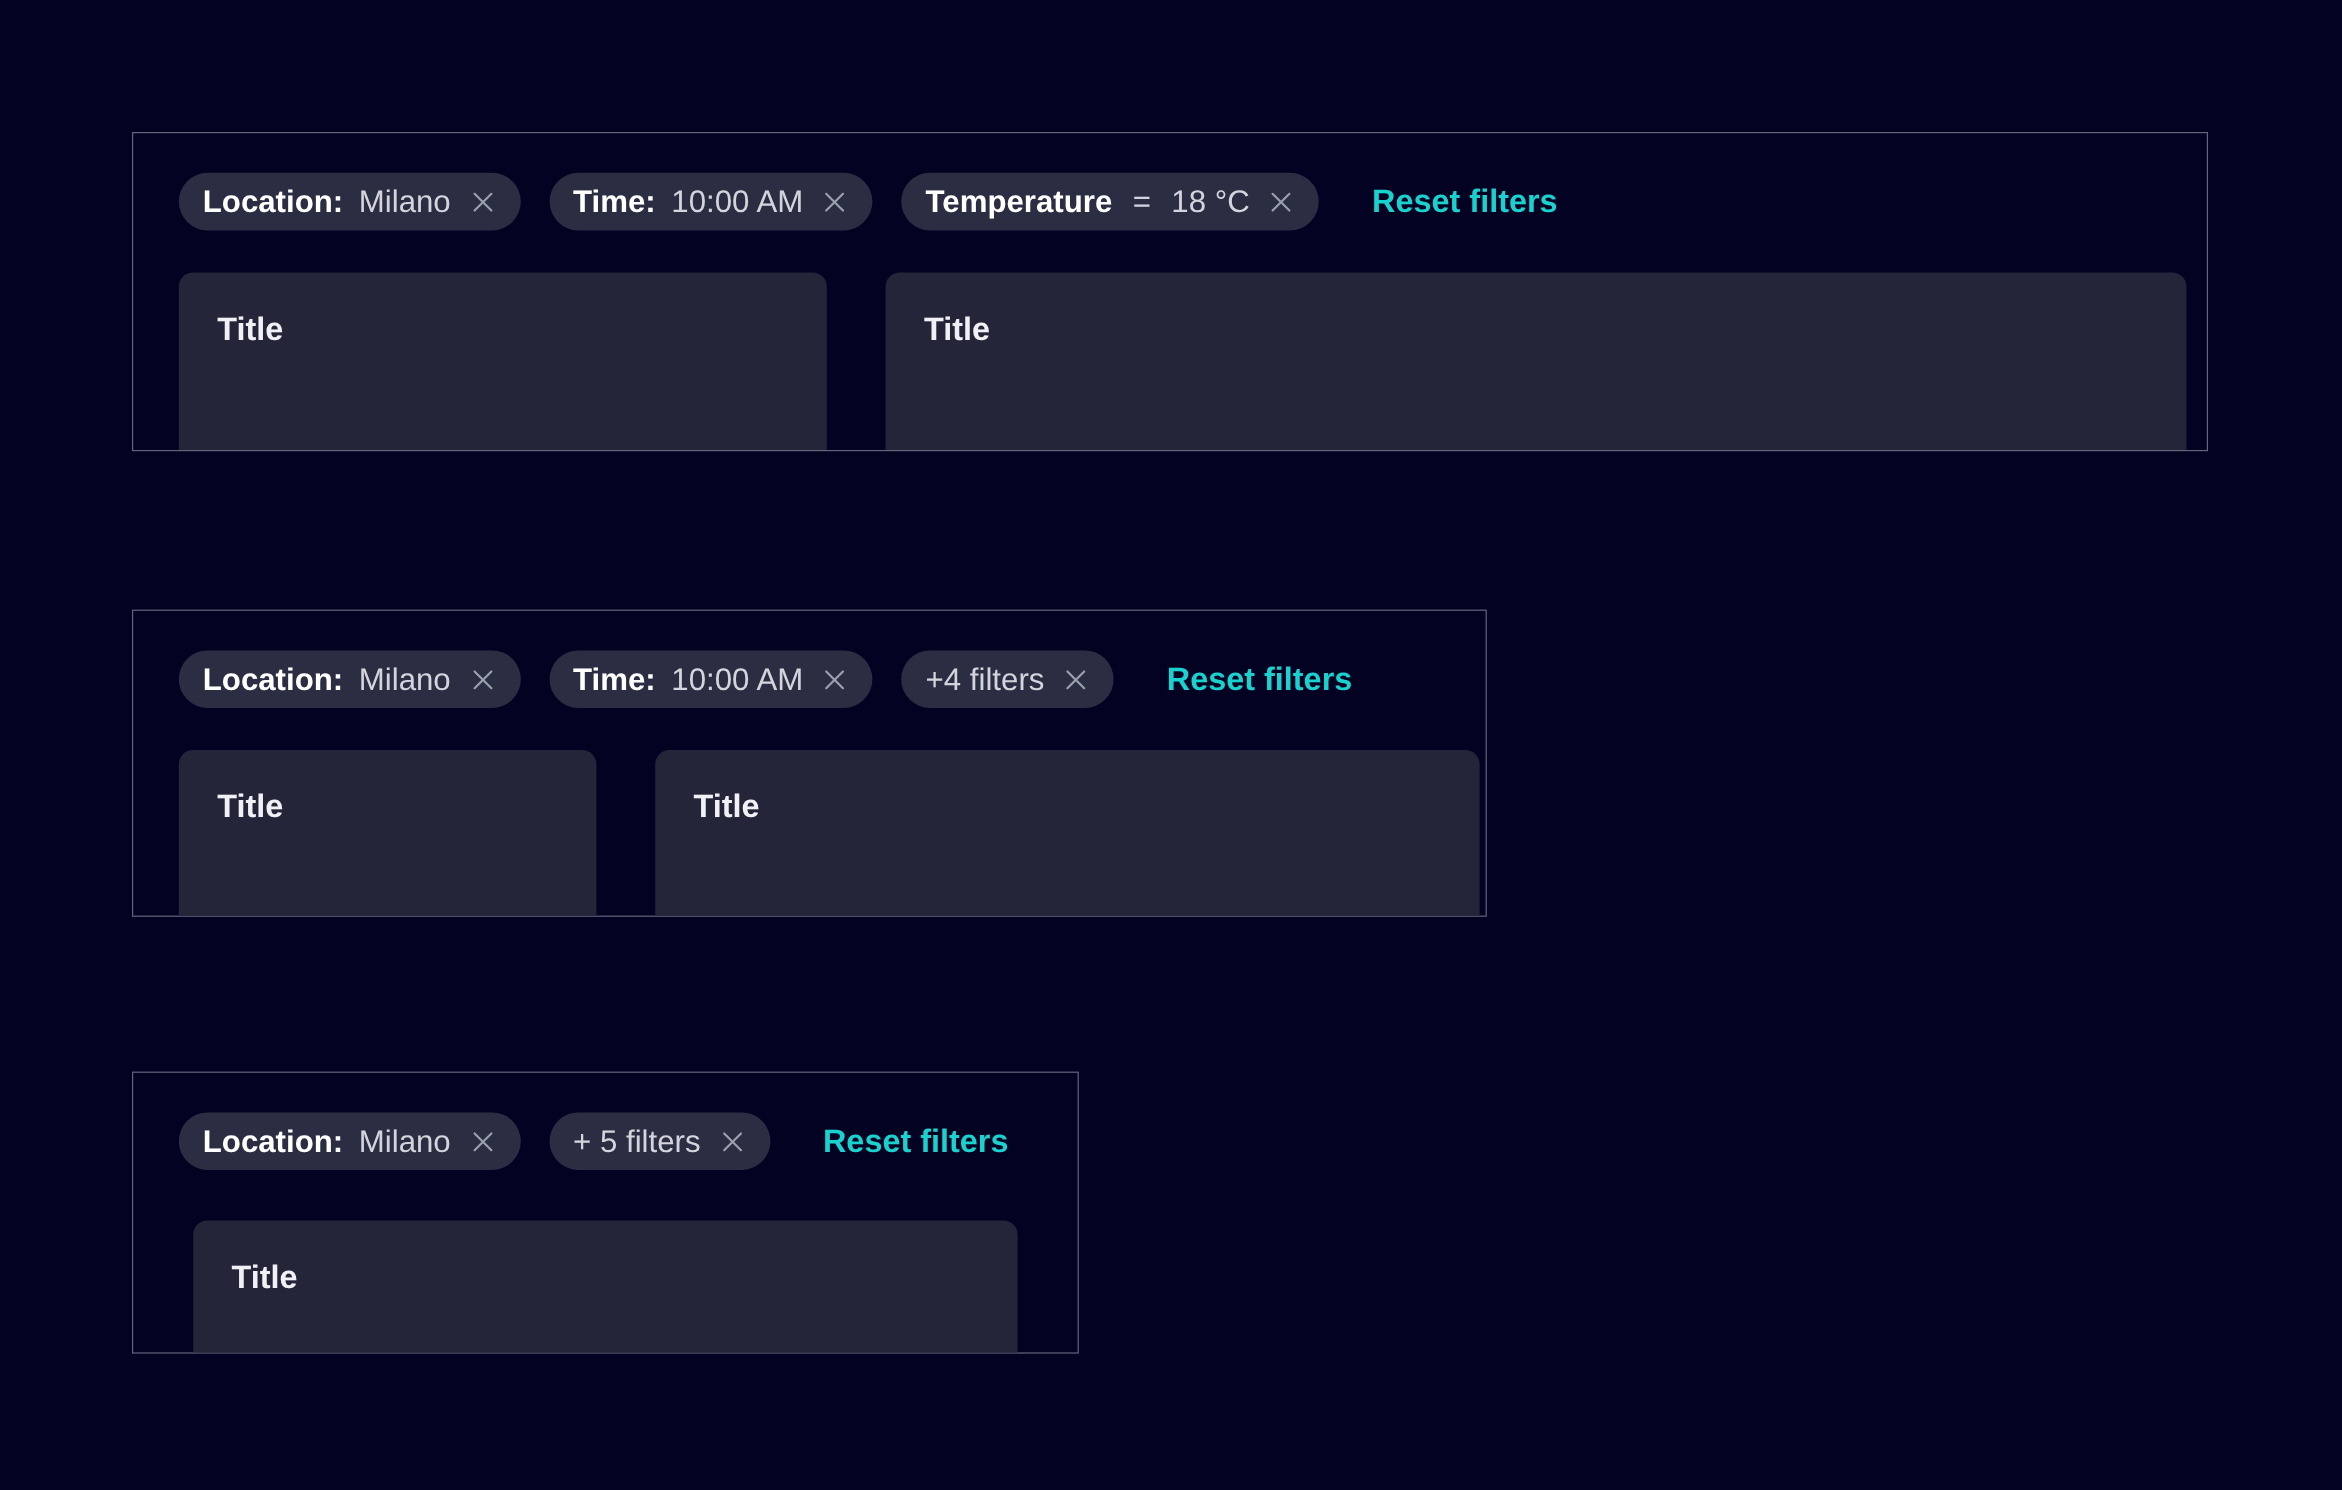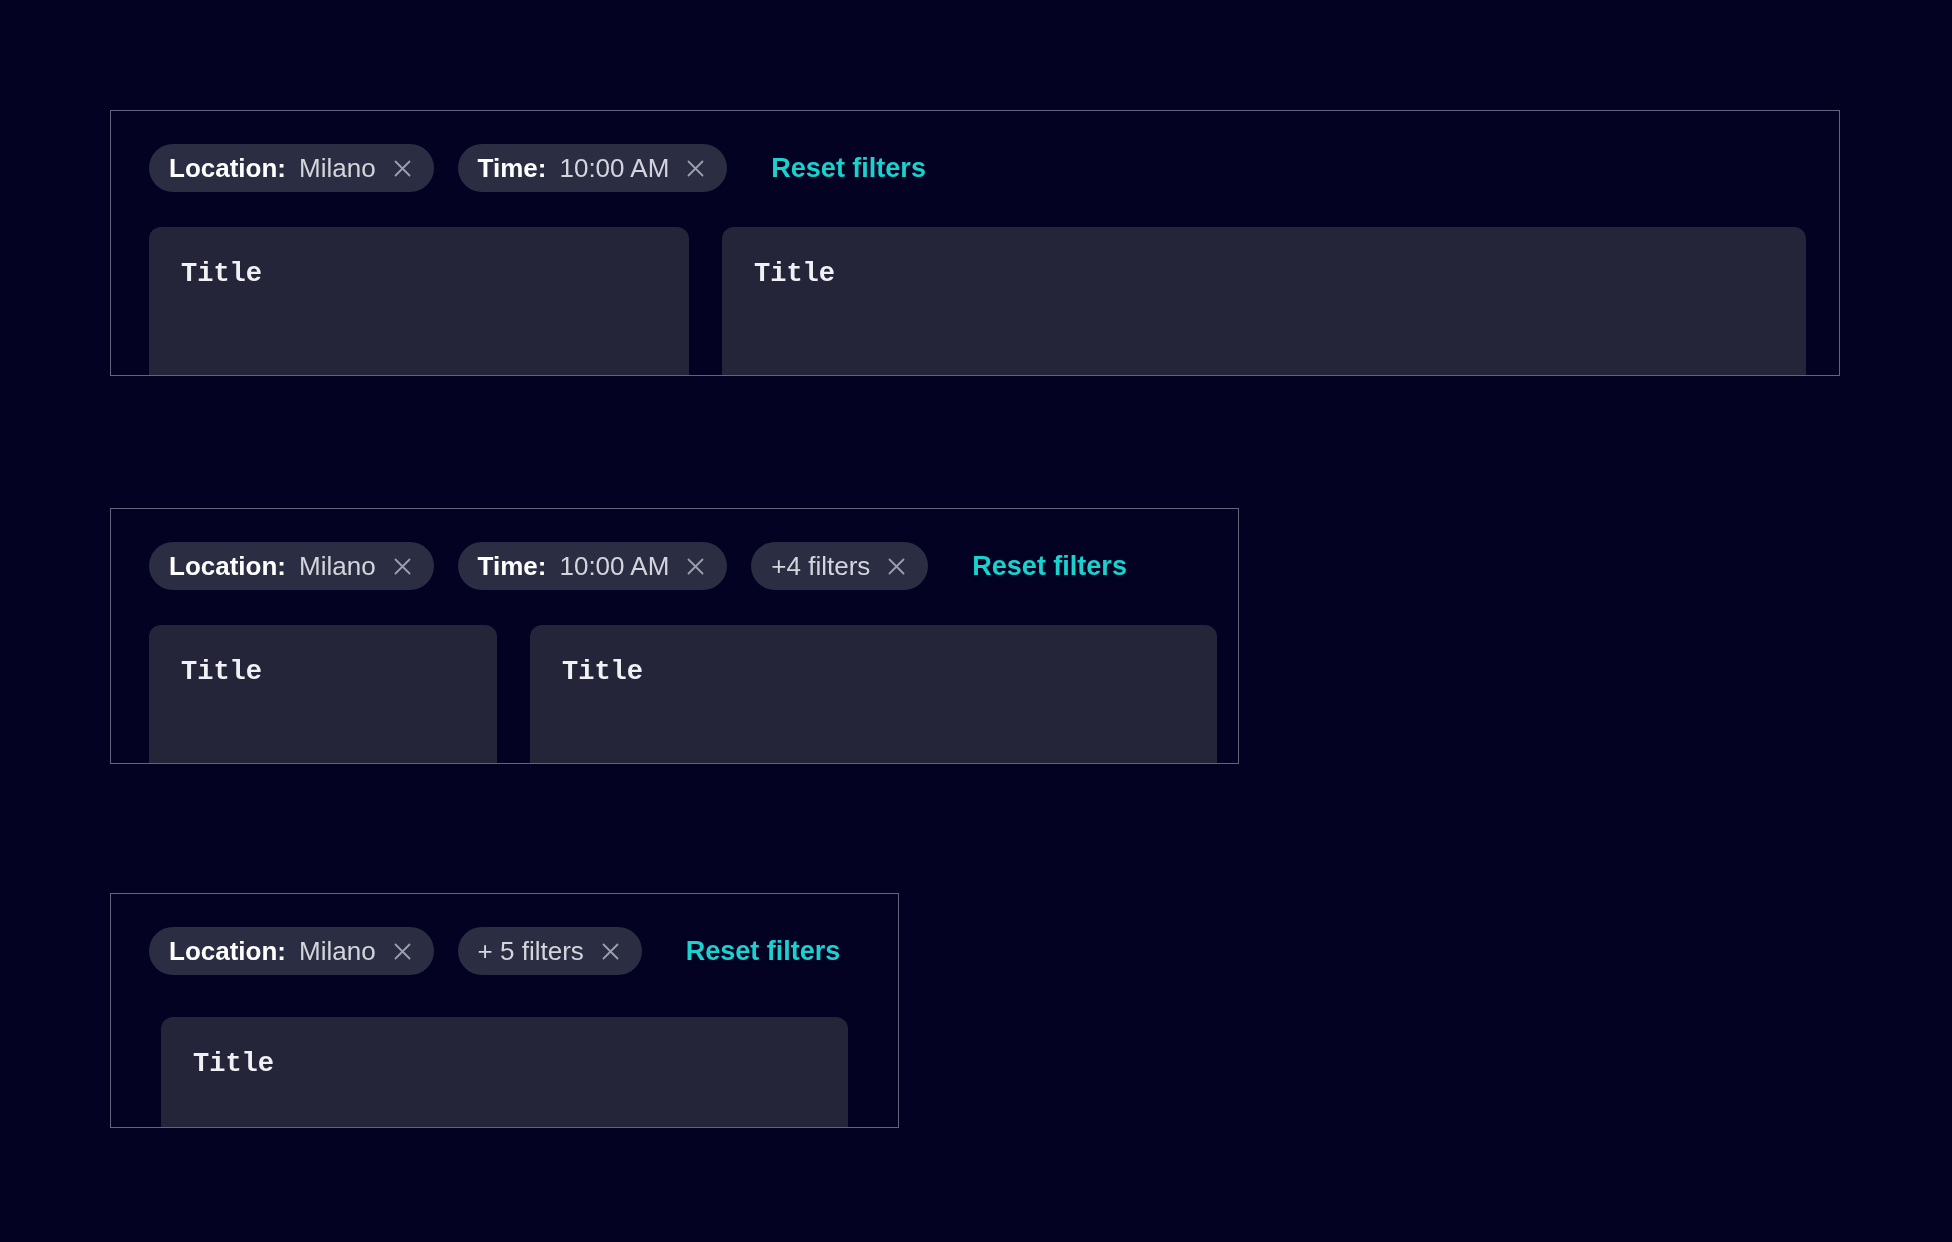--- a/index.html
+++ b/index.html
@@ -57,23 +57,22 @@
     font-weight: bold;
     color: var(--accent, #19d1cd);
     cursor: pointer;
     text-decoration: none;
     white-space: nowrap;
     text-align: right;
   }
 
   .cards-row {
     display: flex;
-    gap: 33px;
+    gap: 49px;
     margin: 35px 38px 0 38px;
-    font-family: Liberation Mono, monospace;
   }
   .panel-2 .cards-row { margin-left: 50px; margin-top: 42px; }
   .card {
     flex: none;
     height: 220px;               
     background: var(--card-bg, #242539);
     border-radius: 12px;
     padding: 32px 32px;
   }
   .card-title {
@@ -106,20 +105,30 @@
         <div class="chip">
     <span class="chip-label">Time:</span>
 
     <span class="chip-value">10:00 AM</span>
     <span class="chip-close">
       <svg width="23" height="23" viewBox="0 0 23 23" aria-hidden="true">
         <path d="M4.5 4.5 L18.5 18.5 M18.5 4.5 L4.5 18.5" stroke="#9ba0ae" stroke-width="1.8" stroke-linecap="round" fill="none"></path>
       </svg>
     </span>
   </div>
+        <div class="chip">
+    <span class="chip-label">Temperature</span>
+    <span class="chip-op">=</span>
+    <span class="chip-value">18 °C</span>
+    <span class="chip-close">
+      <svg width="23" height="23" viewBox="0 0 23 23" aria-hidden="true">
+        <path d="M4.5 4.5 L18.5 18.5 M18.5 4.5 L4.5 18.5" stroke="#9ba0ae" stroke-width="1.8" stroke-linecap="round" fill="none"></path>
+      </svg>
+    </span>
+  </div>
         <a class="reset" href="#">Reset filters</a>
     </div>
     <div class="cards-row">
         <div class="card">
     <div class="card-title">Title</div>
   </div>
         <div class="card">
     <div class="card-title">Title</div>
   </div>
       </div>

